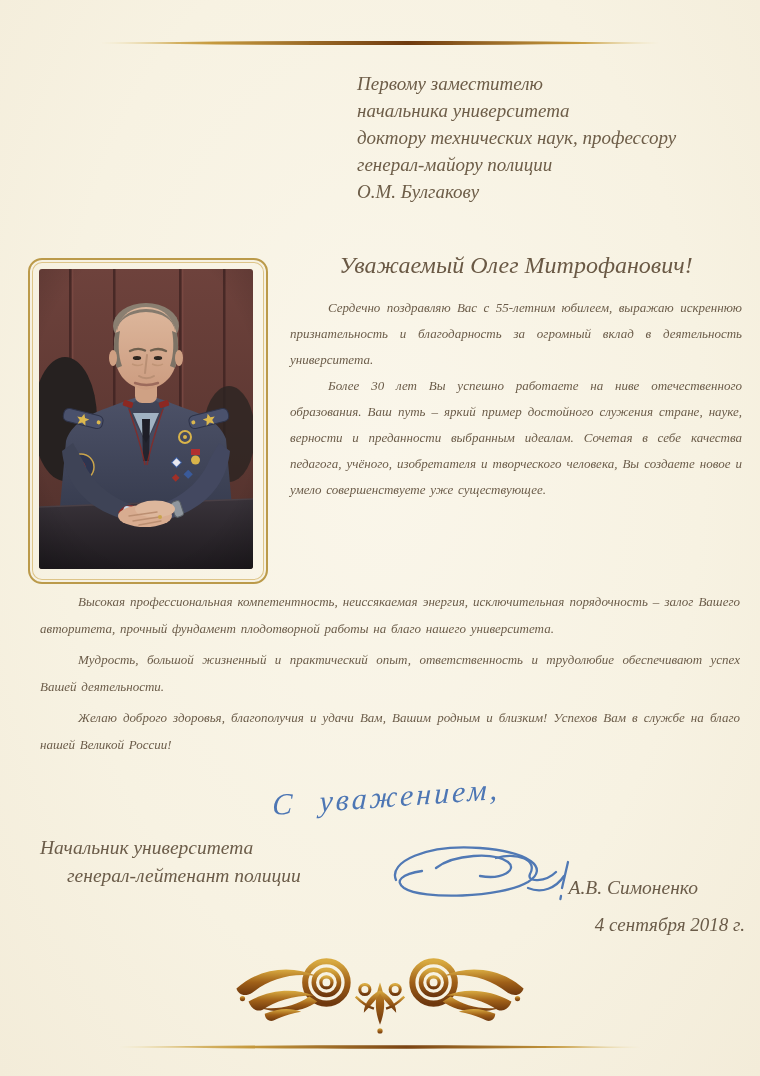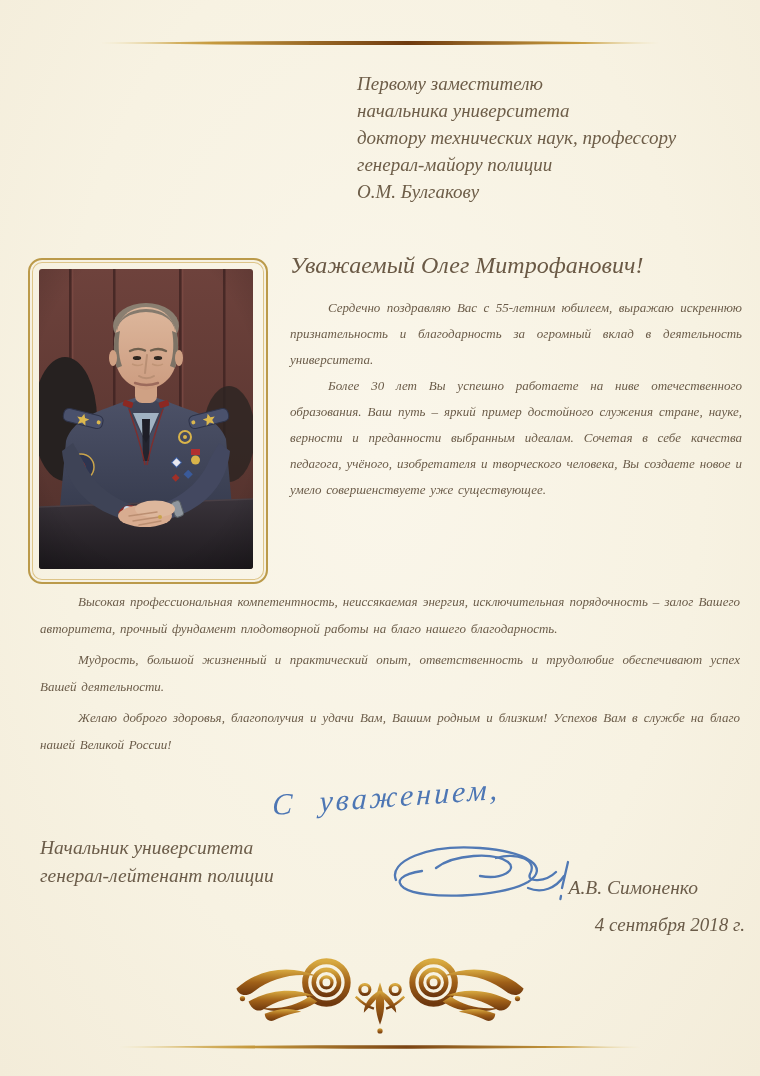--- a/index.html
+++ b/index.html
@@ -26,21 +26,21 @@
     position:absolute;left:28px;top:258px;width:240px;height:326px;
     box-sizing:border-box;
     border:2px solid #bb9a4a;border-radius:14px;
     box-shadow:inset 0 0 0 2px #f6f1e2, inset 0 0 0 3px #ddc488;
     padding:9px;
   }
   .photo-frame svg{display:block;border-radius:3px;}
 
   .col-right{position:absolute;left:290px;top:250px;width:452px;}
   .salutation{
-    margin:2px 0 16px 0;
+    margin:2px 0 16px 0;text-align:center;
     font-size:24px;color:#6a5945;font-weight:normal;white-space:nowrap;
   }
   p.para{
     margin:0;text-align:justify;text-indent:38px;
     font-size:13px;line-height:26px;color:#6b5c49;
     word-spacing:1.5px;
   }
   .col-full{position:absolute;left:40px;top:588px;width:700px;}
   .col-full p.para{line-height:27px;}
   .col-full p.para + p.para{margin-top:4px;}
@@ -51,21 +51,21 @@
     letter-spacing:3px;word-spacing:14px;
     transform:rotate(-4deg) skewX(-6deg);
     opacity:.92;white-space:nowrap;
   }
   .sign-scribble{position:absolute;left:378px;top:836px;}
 
   .signatory{
     position:absolute;left:40px;top:834px;width:700px;
     font-size:19.5px;line-height:27.5px;color:#6b5c49;font-style:italic;
   }
-  .signatory .name-row{position:relative;}
+  .signatory .name-row{position:relative;margin-left:27px;}
   .signatory .name{
     position:absolute;right:42px;top:12px;
   }
   .letter-date{
     position:absolute;left:45px;top:914px;width:700px;
     text-align:right;font-size:19px;color:#6b5c49;
   }
   .ornament{position:absolute;left:228px;top:946px;}
 </style>
 </head>
@@ -207,21 +207,21 @@
     </svg>
   </div>
 
   <div class="col-right">
     <h2 class="salutation">Уважаемый Олег Митрофанович!</h2>
     <p class="para">Сердечно поздравляю Вас с 55-летним юбилеем, выражаю искреннюю признательность и благодарность за огромный вклад в деятельность университета.</p>
     <p class="para">Более 30 лет Вы успешно работаете на ниве отечественного образования. Ваш путь – яркий пример достойного служения стране, науке, верности и преданности выбранным идеалам. Сочетая в себе качества педагога, учёного, изобретателя и творческого человека, Вы создаете новое и умело совершенствуете уже существующее.</p>
   </div>
 
   <div class="col-full">
-    <p class="para">Высокая профессиональная компетентность, неиссякаемая энергия, исключительная порядочность – залог Вашего авторитета, прочный фундамент плодотворной работы на благо нашего благодарность.</p>
+    <p class="para">Высокая профессиональная компетентность, неиссякаемая энергия, исключительная порядочность – залог Вашего авторитета, прочный фундамент плодотворной работы на благо нашего университета.</p>
     <p class="para">Мудрость, большой жизненный и практический опыт, ответственность и трудолюбие обеспечивают успех Вашей деятельности.</p>
     <p class="para">Желаю доброго здоровья, благополучия и удачи Вам, Вашим родным и близким! Успехов Вам в службе на благо нашей Великой России!</p>
   </div>
 
   <div class="handwritten">С уважением,</div>
 
   <svg class="sign-scribble" viewBox="0 0 205 74" width="205" height="74">
     <g stroke="#3f6cb0" stroke-width="2.3" fill="none" stroke-linecap="round" opacity="0.9">
       <path d="M18,44 C10,26 48,8 102,12 C152,16 172,32 150,46 C122,62 44,64 26,52 C16,45 24,38 44,35"></path>
       <path d="M58,32 C76,18 116,16 130,26 C140,34 124,44 102,40"></path>

